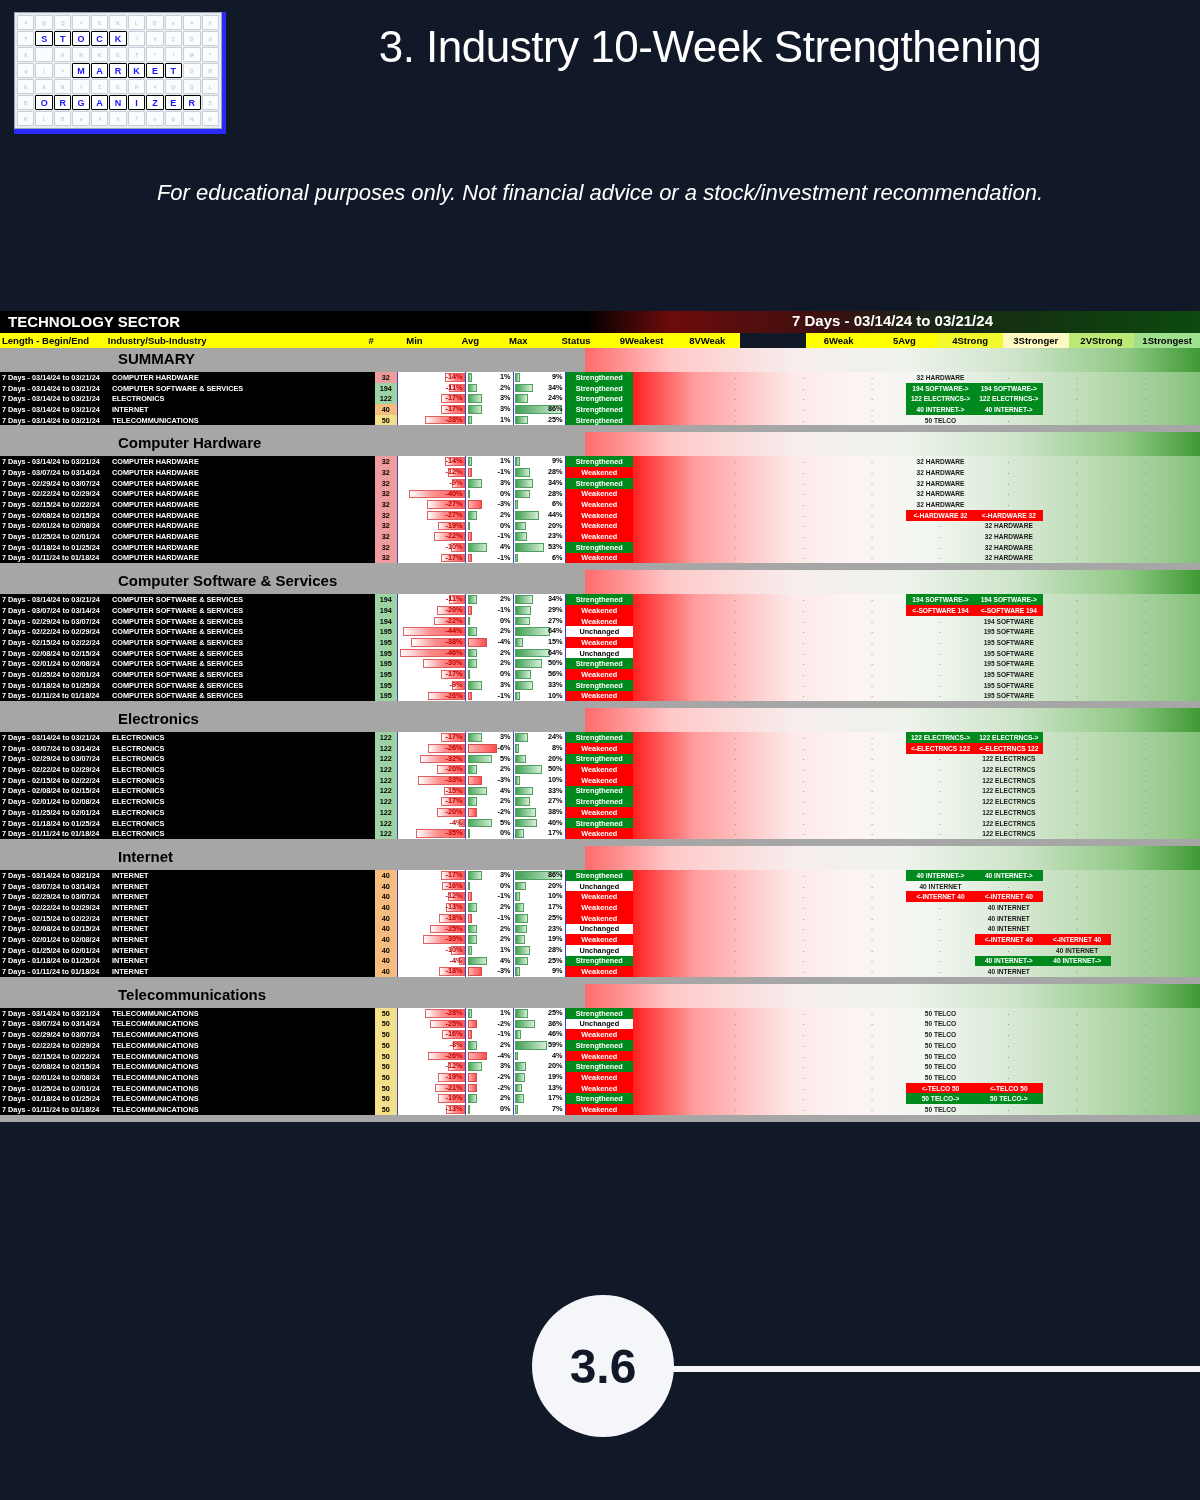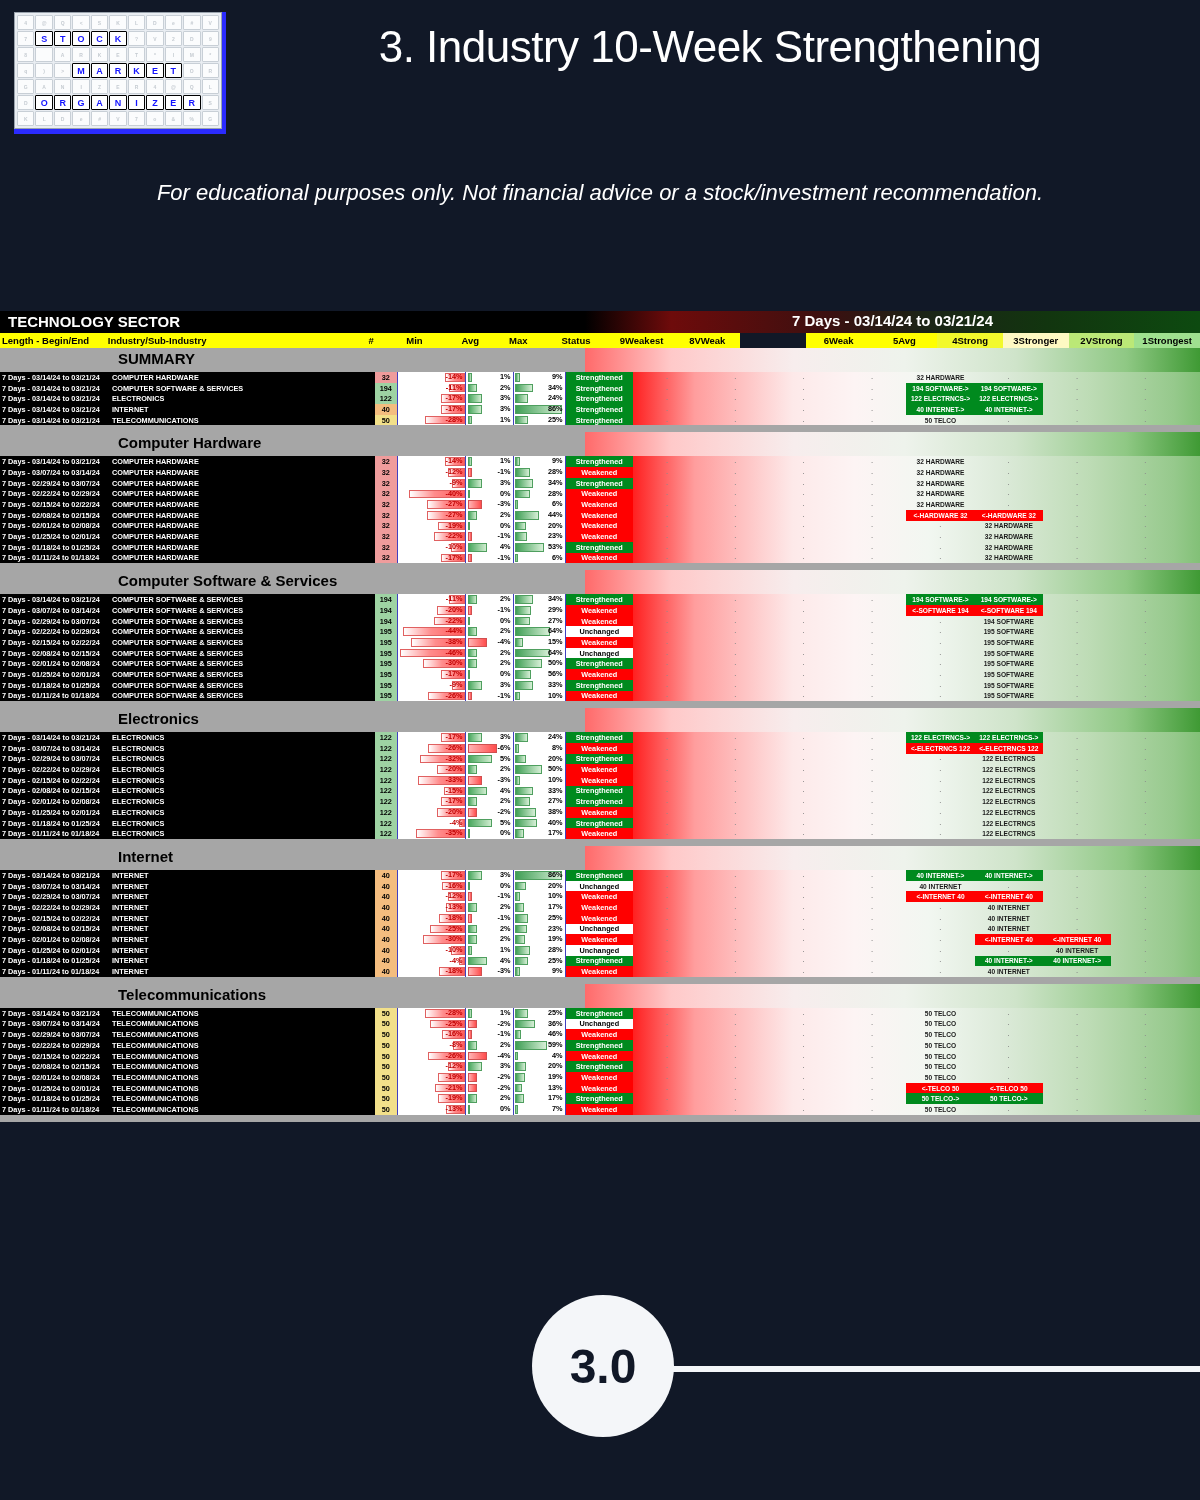--- a/index.html
+++ b/index.html
@@ -1940,15 +1940,15 @@
             </tbody>
           </table>
         </div>
       </div>
       <div style="height: 7px; background: rgb(166, 166, 166); width: 1200px;"></div>
     </div>
 </div>
 
 <div id="footer">
   <div id="rule"></div>
-  <div id="circle">3.0</div>
+  <div id="circle">3.6</div>
 </div>
 <div id="disclaimer">For educational purposes only. Not financial advice or a stock/investment recommendation.</div>
 
 </body></html>

